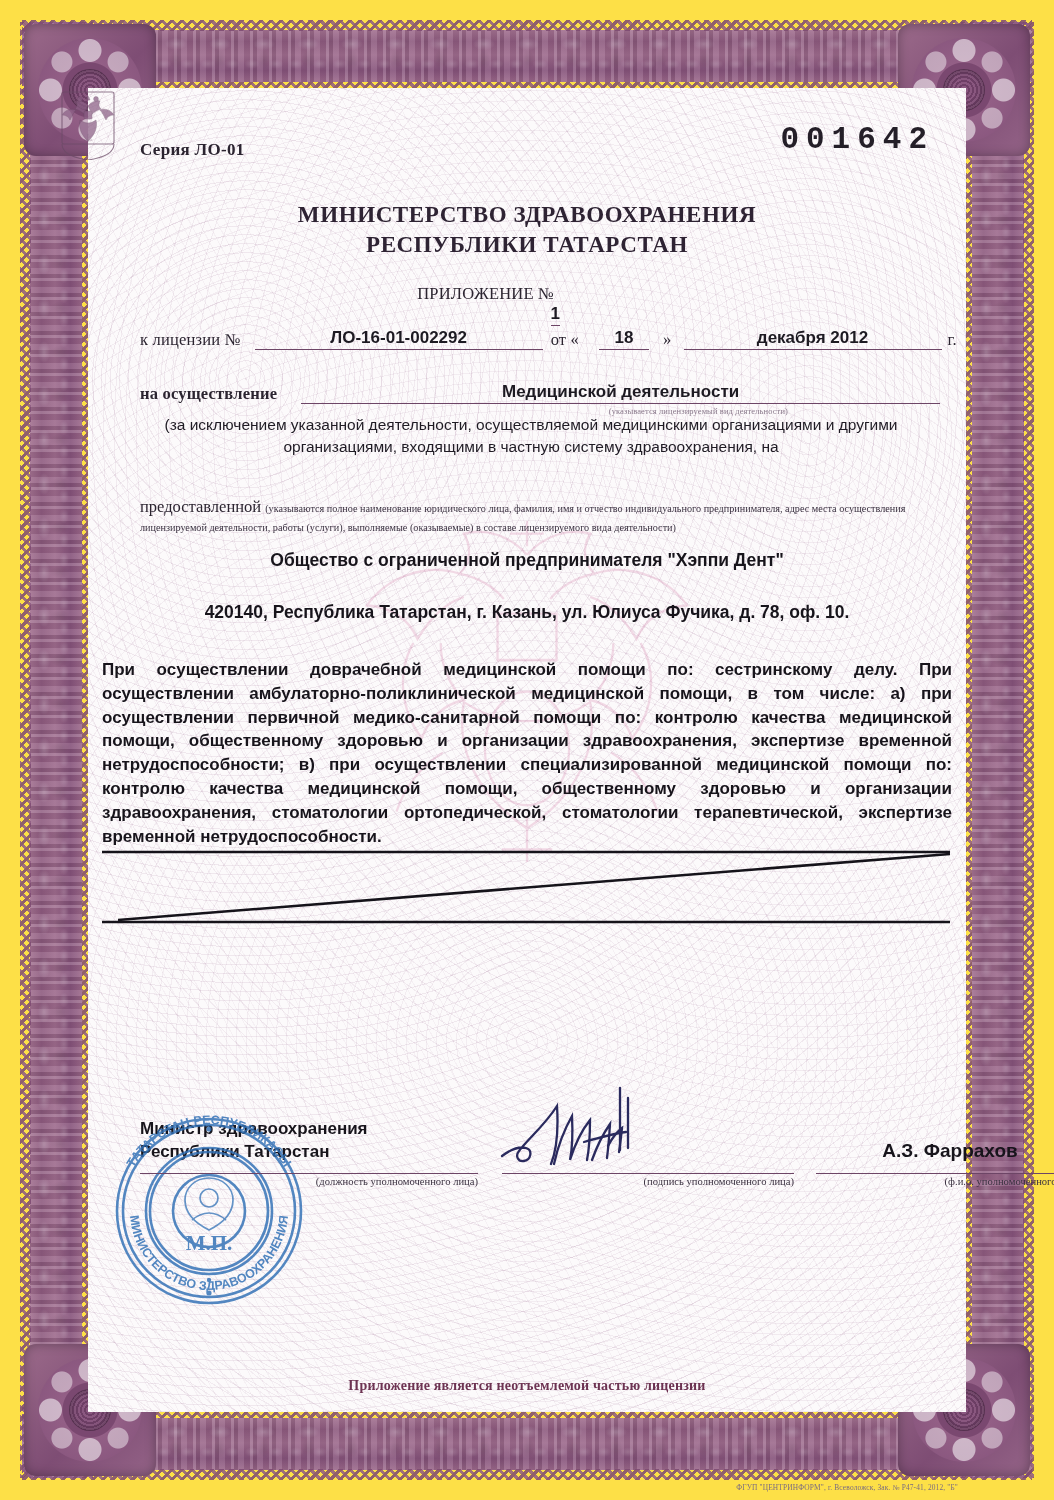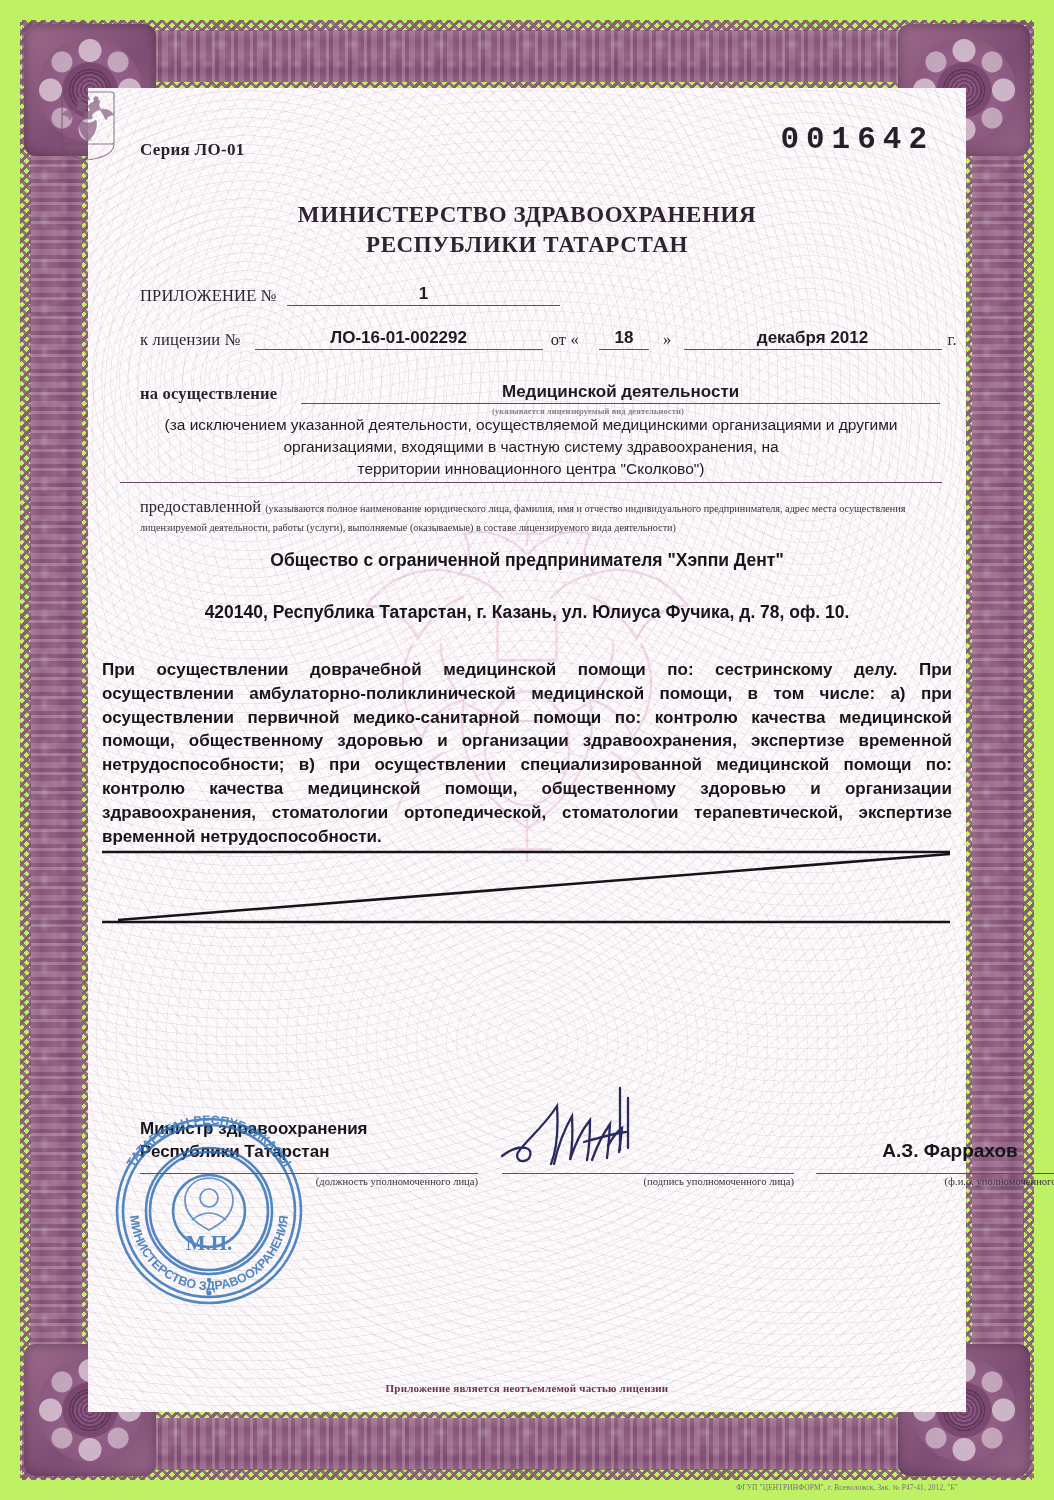--- a/index.html
+++ b/index.html
@@ -1,20 +1,20 @@
 <!DOCTYPE html>
 <html><head>
 <meta charset="utf-8">
 <style>
   html,body{margin:0;padding:0;background:#dcdcdc;}
   body{font-family:"Liberation Serif",serif;}
 
   #page{
     position:relative;width:1054px;height:1500px;overflow:hidden;
-    background:#bef264;
+    background:#fde047;
   }
 
   
   .border-frame{position:absolute;inset:0;pointer-events:none;}
 
   .band{position:absolute;background:
       repeating-linear-gradient(90deg,
         rgba(255,255,255,.16) 0px, rgba(255,255,255,.16) 3px,
         rgba(0,0,0,.09) 3px, rgba(0,0,0,.09) 7px,
         rgba(255,255,255,.10) 7px, rgba(255,255,255,.10) 13px,
@@ -119,36 +119,36 @@
     font-family:"Liberation Serif",serif;font-weight:bold;font-size:23px;
     color:#2e2333;letter-spacing:.6px;line-height:1.32;}
 
   .fld{position:absolute;display:flex;align-items:flex-end;}
   .fld .lbl{font-size:16.5px;color:#2b2430;white-space:nowrap;
     font-family:"Liberation Serif",serif;letter-spacing:.2px;}
   .fld .line{flex:1;border-bottom:1.6px solid #6d4566;text-align:center;
     font-family:"Liberation Sans",sans-serif;font-weight:bold;font-size:17px;
     color:#1d1a22;padding-bottom:1px;}
 
-  .f-prilozh{left:52px;top:196px;width:420px;}
+  .f-prilozh{left:52px;top:196px;width:420px;flex-direction:column;}
   .f-prilozh .lbl{margin-right:6px;}
   .f-prilozh .line{margin-left:4px;}
 
   .f-lic{left:52px;top:240px;width:800px;}
   .f-lic .lbl{margin-right:6px;}
   .f-lic .line.n{flex:0 0 288px;margin:0 8px;}
   .f-lic .line.d{flex:0 0 50px;margin:0 14px;}
   .f-lic .line.m{flex:0 0 258px;margin:0 6px;}
 
   .f-osn{left:52px;top:294px;width:800px;}
   .f-osn .lbl{margin-right:20px;font-weight:bold;}
   .f-osn .line{margin-left:4px;text-align:center;}
 
-  .hint-over{position:absolute;left:300px;top:318px;width:400px;text-align:center;
-    font-size:8.5px;color:#8a7a8c;font-family:"Liberation Serif",serif;letter-spacing:.1px;font-weight:bold;}
+  .hint-over{position:absolute;left:300px;top:318px;width:400px;text-align:right;
+    font-size:8.5px;color:#8a7a8c;font-family:"Liberation Serif",serif;letter-spacing:.1px;}
 
   .except{position:absolute;left:32px;right:24px;top:326px;text-align:center;
     font-family:"Liberation Sans",sans-serif;font-size:15.5px;color:#1f1b24;
     line-height:1.42;}
   .except .ul{display:block;border-bottom:1.6px solid #6d4566;padding-bottom:2px;}
 
   .provided{position:absolute;left:52px;right:24px;top:409px;}
   .provided .big{font-family:"Liberation Serif",serif;font-size:16.5px;color:#2b2430;}
   .provided .small{font-size:10.2px;color:#3a3140;line-height:1.56;
     font-family:"Liberation Serif",serif;text-align:justify;}
@@ -177,21 +177,21 @@
   .sig-cap{position:absolute;top:58px;text-align:right;font-size:10.6px;
     color:#3a3140;font-family:"Liberation Serif",serif;}
   .sc-1{left:52px;width:338px;} .sc-2{left:414px;width:292px;} .sc-3{left:728px;width:268px;}
   .sig-name{position:absolute;left:728px;top:22px;width:268px;text-align:center;
     font-family:"Liberation Sans",sans-serif;font-weight:bold;font-size:19px;color:#17141b;}
 
   .signature{position:absolute;left:400px;top:-32px;width:300px;height:92px;}
   .stamp{position:absolute;left:8px;top:-20px;width:226px;height:226px;opacity:.82;}
 
   .footer-note{position:absolute;left:0;right:0;bottom:18px;text-align:center;
-    font-family:"Liberation Serif",serif;font-weight:bold;font-size:11px;
+    font-family:"Liberation Serif",serif;font-weight:bold;font-size:14px;
     color:#6d3352;letter-spacing:.2px;}
 
   .imprint{position:absolute;right:96px;bottom:8px;font-size:7.4px;color:#7a6b80;
     font-family:"Liberation Serif",serif;letter-spacing:.15px;}
 </style>
 </head>
 <body>
 
 <div id="page">
 
@@ -306,21 +306,20 @@
     
     <div class="fld f-osn">
       <span class="lbl">на осуществление</span>
       <span class="line">Медицинской деятельности</span>
     </div>
     <div class="hint-over">(указывается лицензируемый вид деятельности)</div>
 
     <div class="except">
       <span>(за исключением указанной деятельности, осуществляемой медицинскими организациями</span>
       <span>и другими организациями, входящими в частную систему здравоохранения, на</span>
-      <span class="ul">территории инновационного центра "Сколково")</span>
     </div>
 
     <div class="provided">
       <span class="big">предоставленной</span>
       <span class="small">(указываются полное наименование юридического лица, фамилия, имя и отчество индивидуального предпринимателя, адрес места осуществления лицензируемой деятельности, работы (услуги), выполняемые (оказываемые) в составе лицензируемого вида деятельности)</span>
     </div>
 
     <div class="org">Общество с ограниченной предпринимателя "Хэппи Дент"</div>
     <div class="addr">420140, Республика Татарстан, г. Казань, ул. Юлиуса Фучика, д. 78, оф. 10.</div>
 

